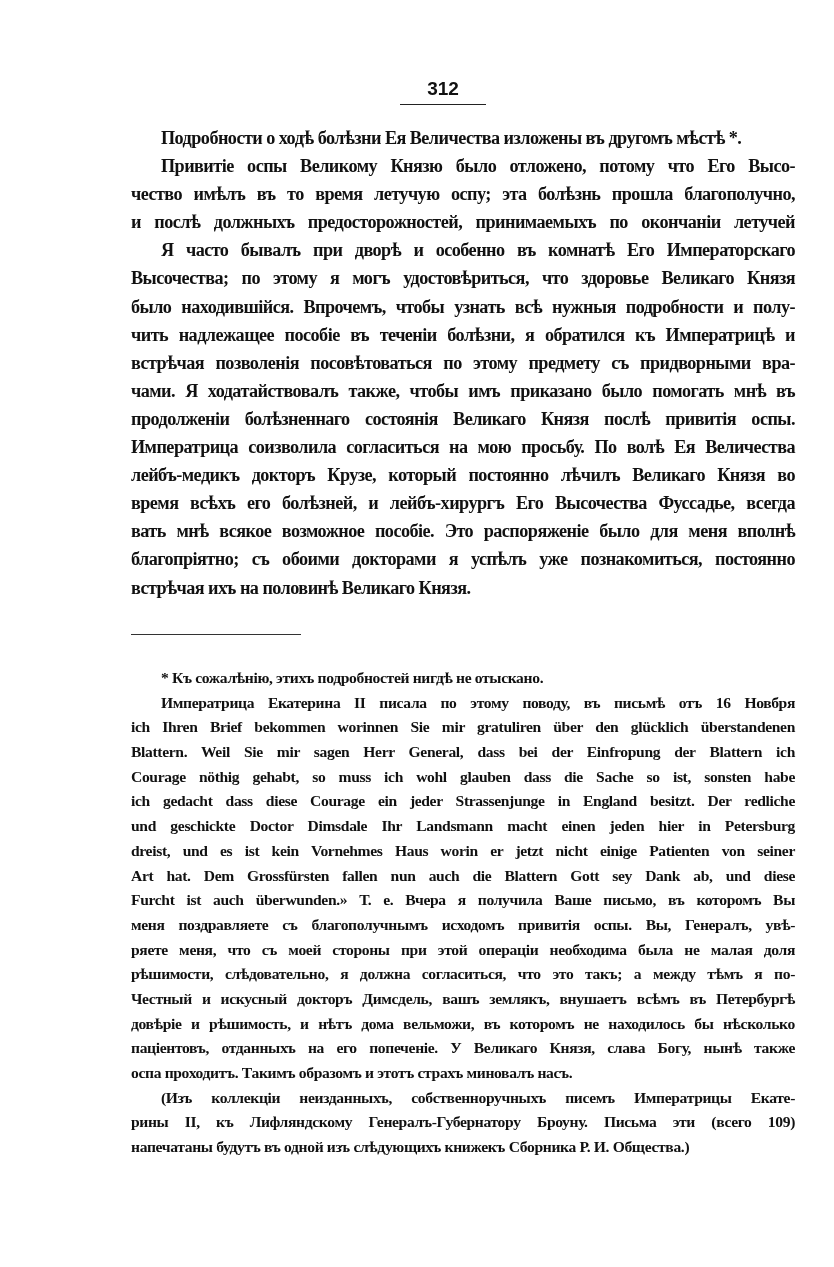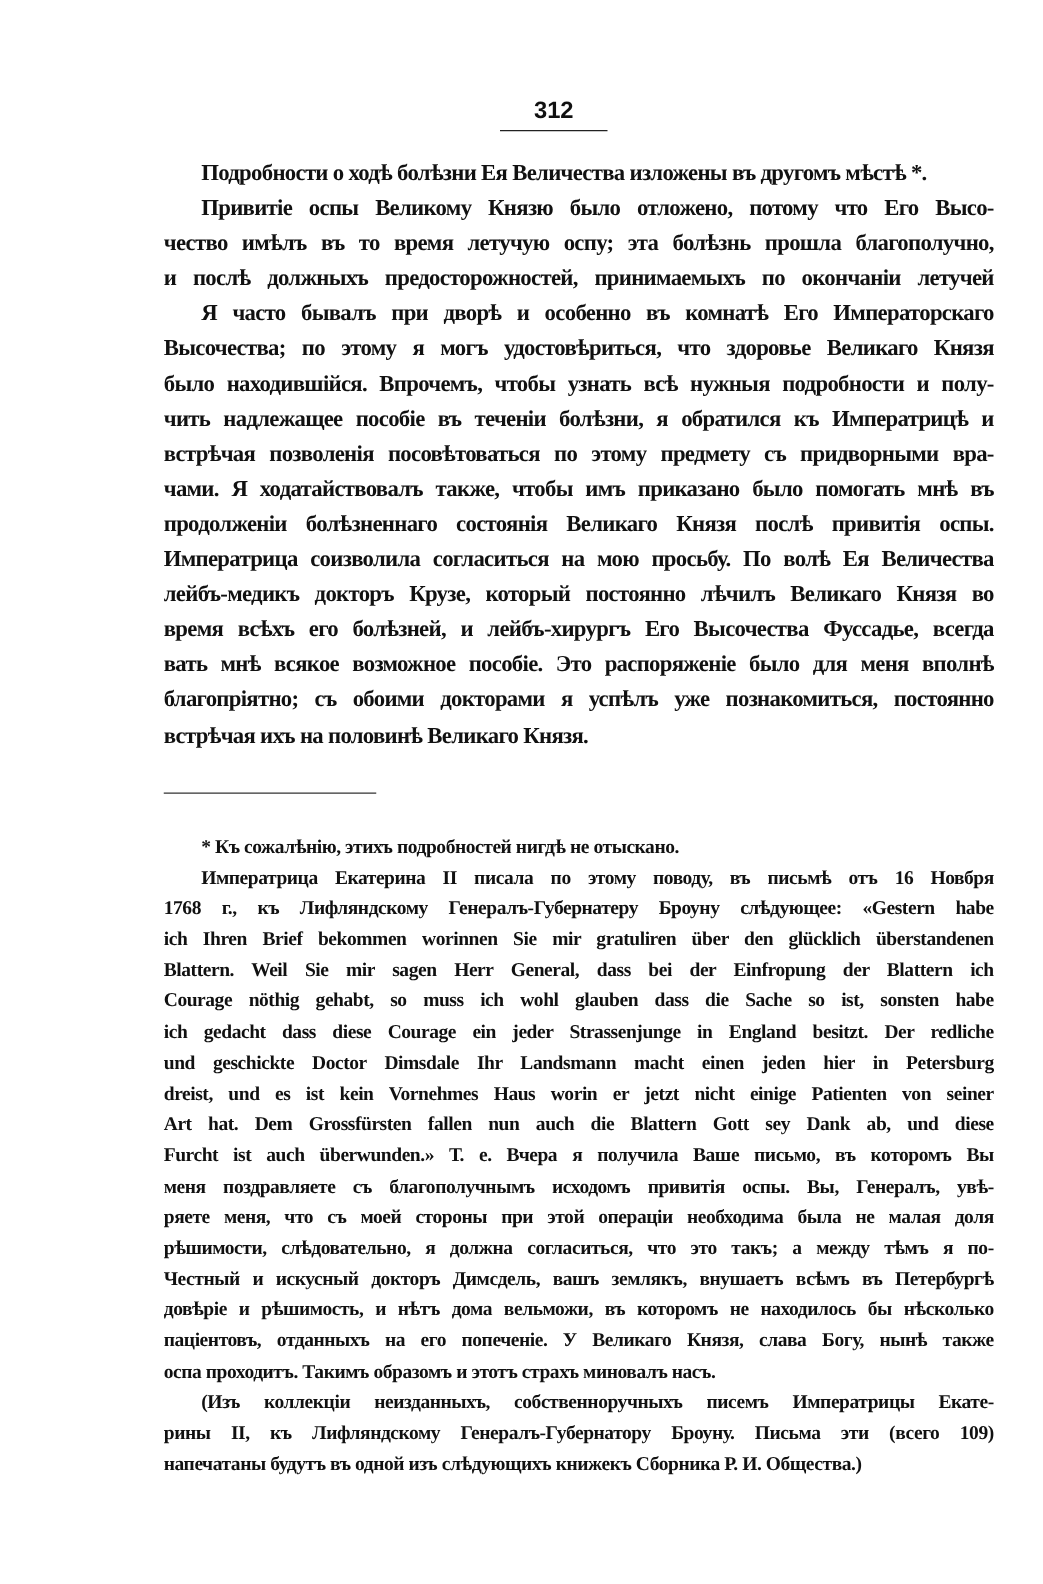--- a/index.html
+++ b/index.html
@@ -56,21 +56,20 @@
   <div class="line">вать мнѣ всякое возможное пособіе. Это распоряженіе было для меня вполнѣ</div>
   <div class="line">благопріятно; съ обоими докторами я успѣлъ уже познакомиться, постоянно</div>
   <div class="line last">встрѣчая ихъ на половинѣ Великаго Князя.</div>
 </div>
 
 <div class="fn-rule"></div>
 
 <div class="foot">
   <div class="line indent last">* Къ сожалѣнію, этихъ подробностей нигдѣ не отыскано.</div>
   <div class="line indent">Императрица Екатерина II писала по этому поводу, въ письмѣ отъ 16 Новбря</div>
-  <div class="line">1768 г., къ Лифляндскому Генералъ-Губернатеру Броуну слѣдующее: «Gestern habe</div>
   <div class="line">ich Ihren Brief bekommen worinnen Sie mir gratuliren über den glücklich überstandenen</div>
   <div class="line">Blattern. Weil Sie mir sagen Herr General, dass bei der Einfropung der Blattern ich</div>
   <div class="line">Courage nöthig gehabt, so muss ich wohl glauben dass die Sache so ist, sonsten habe</div>
   <div class="line">ich gedacht dass diese Courage ein jeder Strassenjunge in England besitzt. Der redliche</div>
   <div class="line">und geschickte Doctor Dimsdale Ihr Landsmann macht einen jeden hier in Petersburg</div>
   <div class="line">dreist, und es ist kein Vornehmes Haus worin er jetzt nicht einige Patienten von seiner</div>
   <div class="line">Art hat. Dem Grossfürsten fallen nun auch die Blattern Gott sey Dank ab, und diese</div>
   <div class="line">Furcht ist auch überwunden.» Т. е. Вчера я получила Ваше письмо, въ которомъ Вы</div>
   <div class="line">меня поздравляете съ благополучнымъ исходомъ привитія оспы. Вы, Генералъ, увѣ-</div>
   <div class="line">ряете меня, что съ моей стороны при этой операціи необходима была не малая доля</div>

